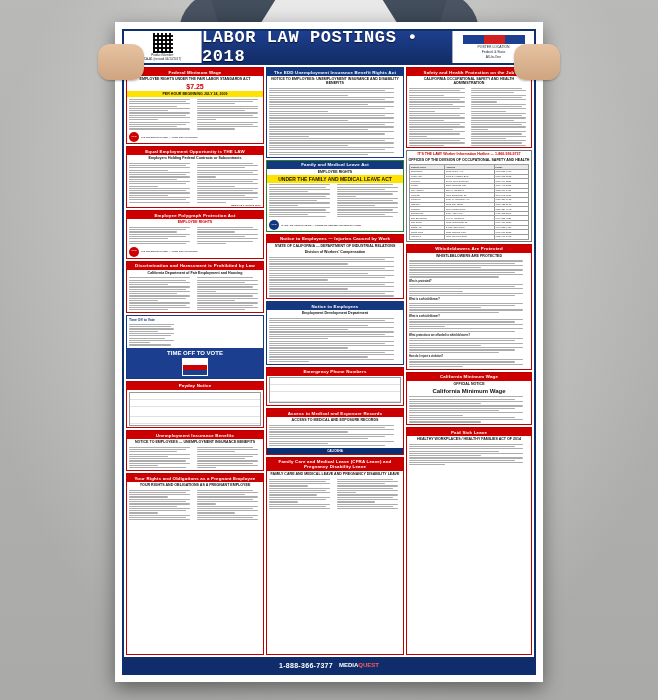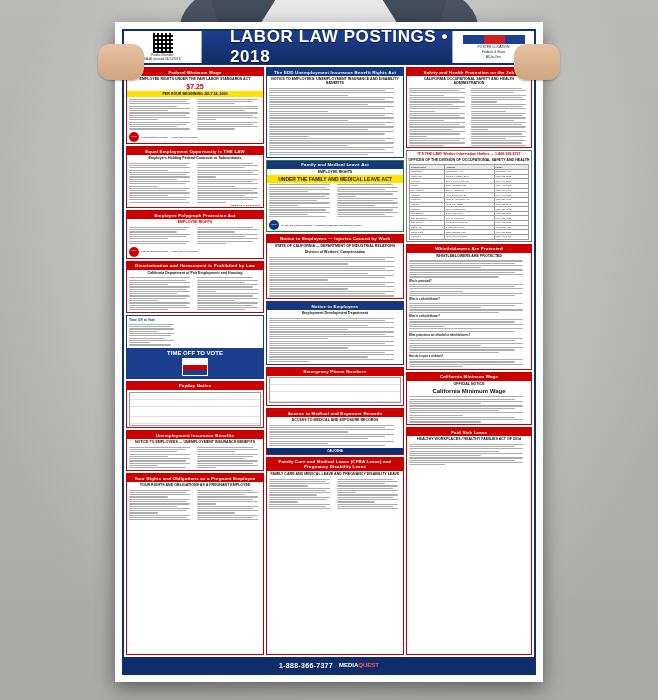--- a/index.html
+++ b/index.html
@@ -68,21 +68,21 @@
   }
 
   
   .hdr { display:flex; align-items:stretch; height:34px; border-bottom:2px solid #0d2f6e; background:#fff; }
   .hdr-left { width:78px; border-right:1px solid #aab; display:flex; flex-direction:column; justify-content:center; align-items:center; font-size:3px; color:#222; padding:1px; }
   .qr { width:20px; height:20px; background:
       repeating-linear-gradient(90deg,#111 0 2px,#fff 2px 4px),
       repeating-linear-gradient(0deg,#111 0 2px,transparent 2px 4px);
       background-blend-mode: multiply; }
   .hdr-title { flex:1; background: linear-gradient(180deg,#1d3f8f,#132c66); display:flex; align-items:center; justify-content:center; }
-  .hdr-title span { color:#fff; font-family:Liberation Sans, sans-serif; font-weight:bold; font-size:17px; letter-spacing:.6px; text-shadow:0 1px 1px rgba(0,0,0,.6);padding-left:28px; }
+  .hdr-title span { color:#fff; font-family:Liberation Mono, monospace; font-weight:bold; font-size:17px; letter-spacing:.6px; text-shadow:0 1px 1px rgba(0,0,0,.6); }
   .hdr-right { width:82px; border-left:1px solid #aab; display:flex; flex-direction:column; align-items:center; justify-content:center; font-size:3.4px; color:#123; gap:1px; }
   .flagbar { width:62px; height:9px; background:linear-gradient(90deg,#1d3f8f 0 34%, #d02020 34% 67%, #1d3f8f 67% 100%); }
 
   
   .cols { flex:1; display:flex; gap:2px; padding:2px; }
   .col { display:flex; flex-direction:column; gap:2px; }
   .c1 { width:138px; }
   .c2 { width:138px; }
   .c3 { flex:1; }
 

